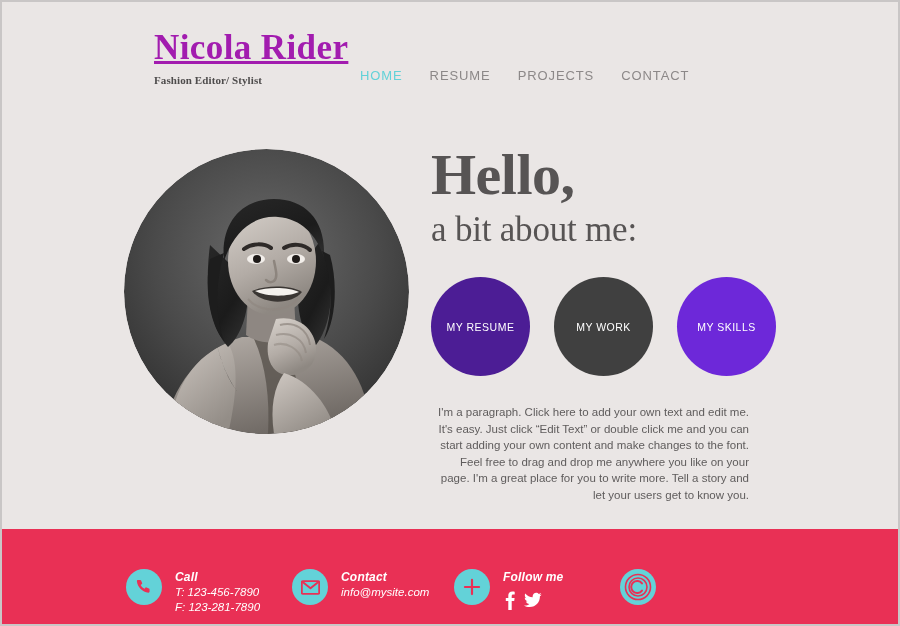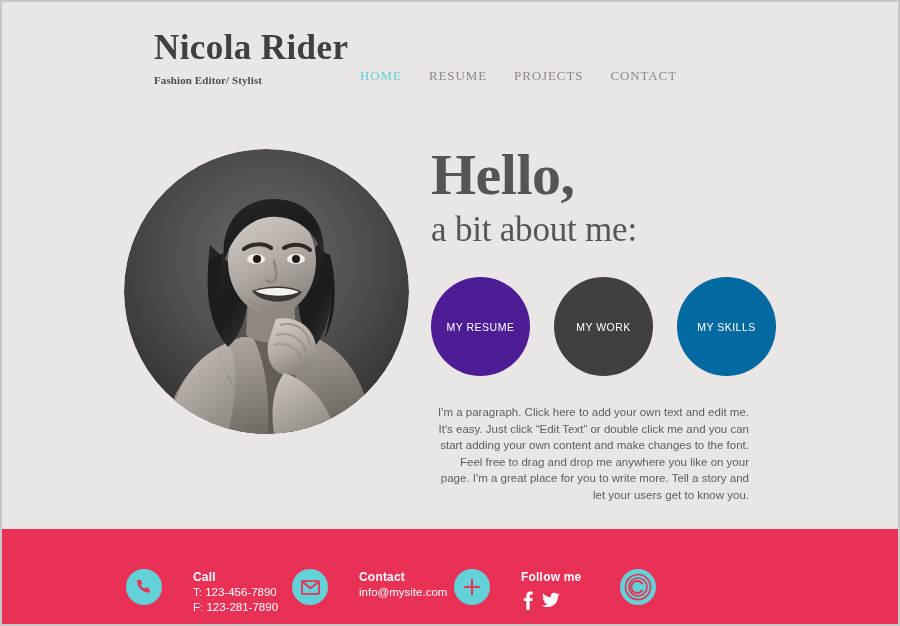--- a/index.html
+++ b/index.html
@@ -18,41 +18,42 @@
   }
 
   
   #header { position: absolute; left: 0; top: 0; width: 896px; height: 120px; }
   #brand { position: absolute; left: 152px; top: 26px; width: 330px; }
   #site-title {
     font-family: "Liberation Serif", serif;
     font-weight: bold;
     font-size: 35px;
     line-height: 40px;
-    color: #404040;
+    color: #a21caf;
     letter-spacing: 0.4px;
+    text-decoration: underline;
   }
   #site-tagline {
     font-family: "Liberation Serif", serif;
     font-weight: bold;
     font-size: 11px;
     line-height: 20px;
     color: #4e4c4c;
     margin-top: 2px;
     letter-spacing: 0.1px;
   }
   #nav {
     position: absolute;
     left: 358px; top: 66px;
     display: flex;
     align-items: center;
     gap: 27px;
   }
   .nav-item {
-    font-family: Liberation Serif, serif;
+    font-family: Liberation Sans, sans-serif;
     font-size: 13px;
     letter-spacing: 0.9px;
     color: #8c8888;
     cursor: pointer;
     white-space: nowrap;
   }
   .nav-item.active { color: #63d2d8; }
 
   
   #main { position: absolute; left: 0; top: 120px; width: 896px; height: 407px; }
@@ -127,21 +128,21 @@
     background: #e93055;
   }
   .footer-block { position: absolute; display: flex; align-items: flex-start; }
   .f-icon-circle {
     width: 36px; height: 36px;
     border-radius: 50%;
     background: #63d2d8;
     display: flex; align-items: center; justify-content: center;
     flex: 0 0 auto;
   }
-  .f-text { margin-left: 31px; padding-top: 1px; }
+  .f-text { margin-left: 13px; padding-top: 1px; font-style: italic; }
   .f-title {
     font-size: 12px; font-weight: bold; color: #ffffff;
     line-height: 15px; letter-spacing: 0.2px;
   }
   .f-line {
     font-size: 11.5px; color: #ffffff; line-height: 15px;
   }
   #block-call { left: 124px; top: 40px; }
   #block-contact { left: 290px; top: 40px; }
   #block-follow { left: 452px; top: 40px; }
@@ -250,21 +251,21 @@
     </div>
 
     <div id="hero">
       <div id="hello">Hello,</div>
       <div id="subhead">a bit about me:</div>
     </div>
 
     <div id="circle-row">
       <div class="circle-btn" style="background:#4c1d95">MY RESUME</div>
       <div class="circle-btn" style="background:#404040">MY WORK</div>
-      <div class="circle-btn" style="background:#0369a1">MY SKILLS</div>
+      <div class="circle-btn" style="background:#6d28d9">MY SKILLS</div>
     </div>
 
     <div id="about-paragraph">I'm a paragraph. Click here to add your own text and edit me. It's easy. Just click “Edit Text” or double click me and you can start adding your own content and make changes to the font. Feel free to drag and drop me anywhere you like on your page. I'm a great place for you to write more. Tell a story and let your users get to know you.</div>
   </div>
 
   <div id="footer">
 
     <div class="footer-block" id="block-call">
       <div class="f-icon-circle">
         <svg width="19" height="19" viewBox="0 0 24 24" fill="#e93055">

